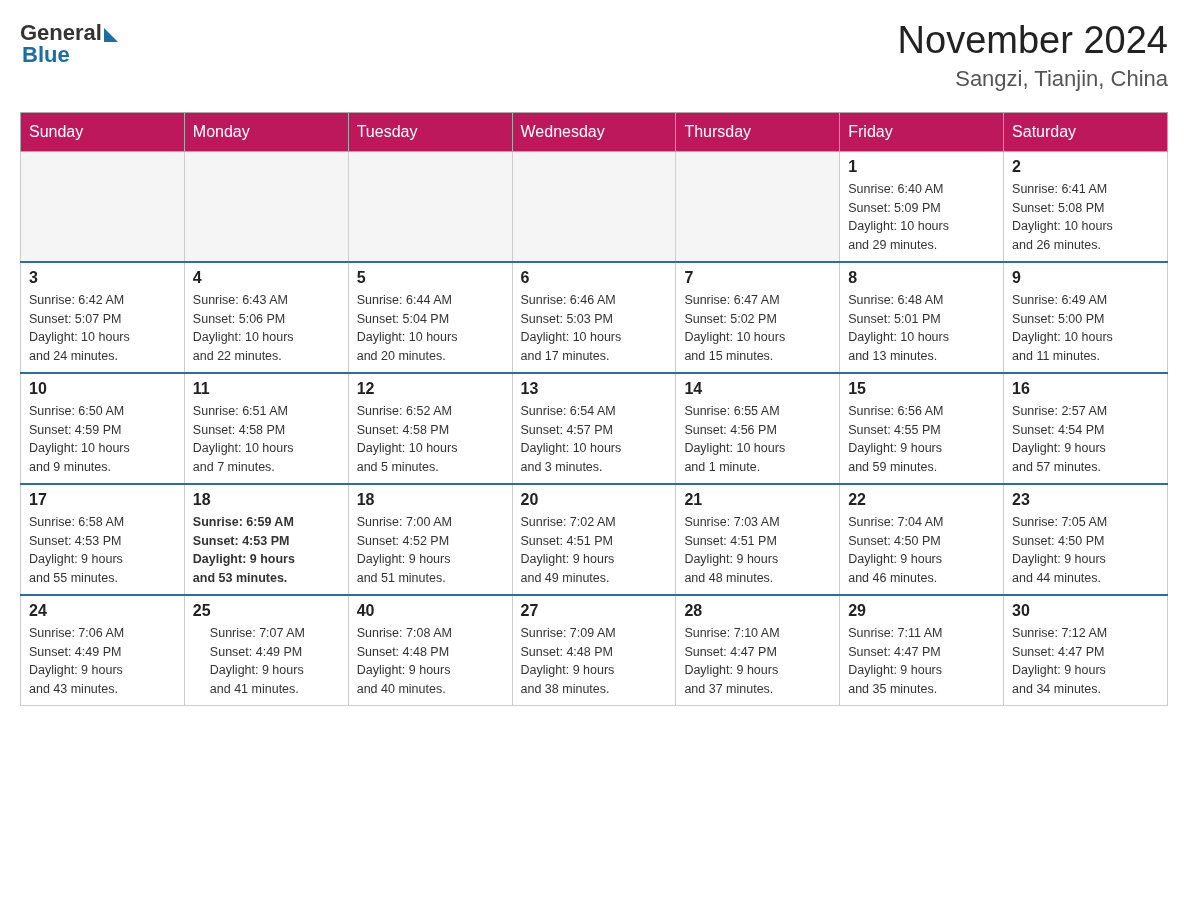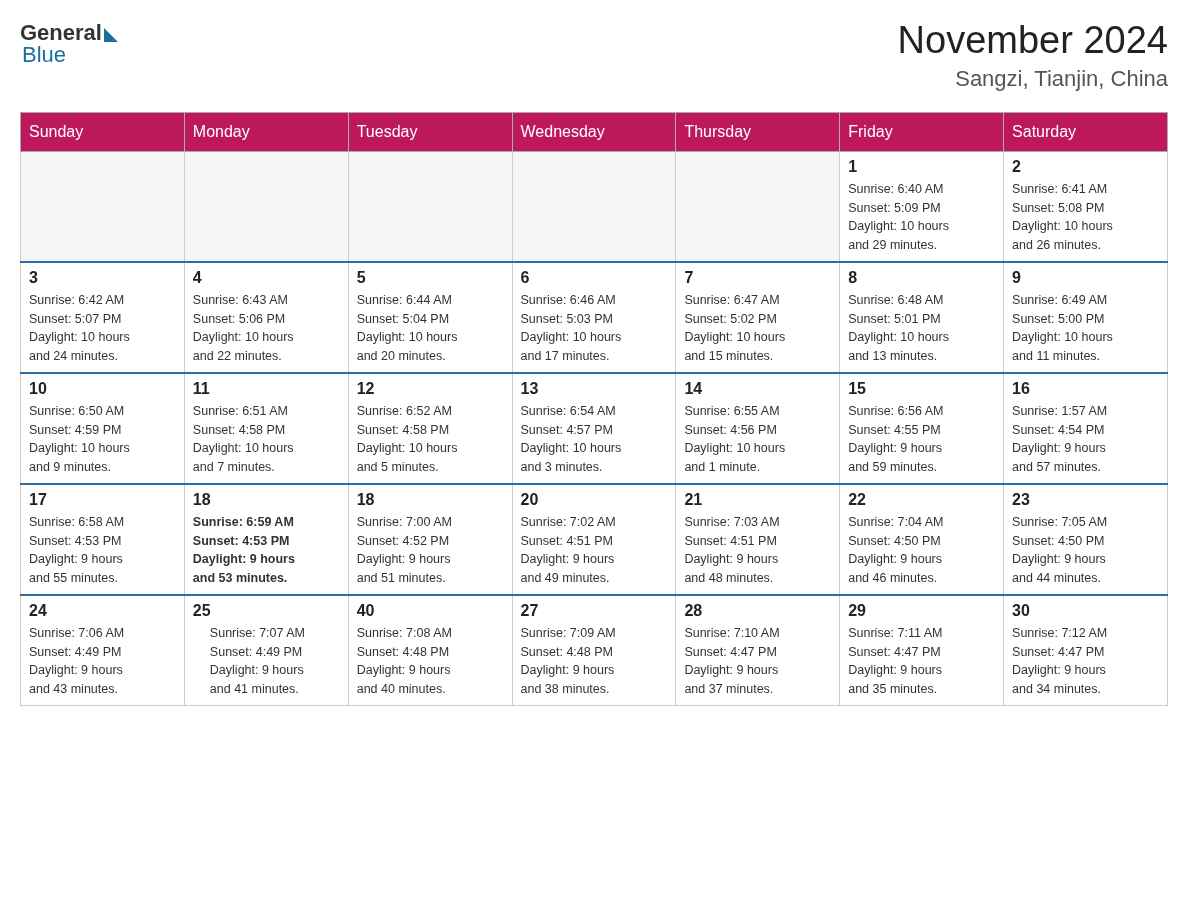--- a/index.html
+++ b/index.html
@@ -34,21 +34,21 @@
       width: 0;
       height: 0;
       border-left: 14px solid #1a6fa0;
       border-top: 14px solid transparent;
       border-bottom: 0px solid transparent;
       margin-left: 2px;
       margin-top: 4px;
     }
     .logo-blue {
       font-size: 22px;
-      font-weight: normal;
+      font-weight: bold;
       color: #1a6fa0;
       margin-top: -4px;
       margin-left: 2px;
     }
     .title-section {
       text-align: right;
     }
     .month-title {
       font-size: 38px;
       font-weight: normal;
@@ -244,21 +244,21 @@
         </td>
         <td>
           <span class="day-number">15</span>
           <div class="day-info" style="white-space: pre-line;">Sunrise: 6:56 AM
 Sunset: 4:55 PM
 Daylight: 9 hours
 and 59 minutes.</div>
         </td>
         <td>
           <span class="day-number">16</span>
-          <div class="day-info" style="white-space: pre-line;">Sunrise: 1:57 AM
+          <div class="day-info" style="white-space: pre-line;">Sunrise: 2:57 AM
 Sunset: 4:54 PM
 Daylight: 9 hours
 and 57 minutes.</div>
         </td>
       </tr>
       <tr class="row-divider">
         <td>
           <span class="day-number">17</span>
           <div class="day-info" style="white-space: pre-line;">Sunrise: 6:58 AM
 Sunset: 4:53 PM

